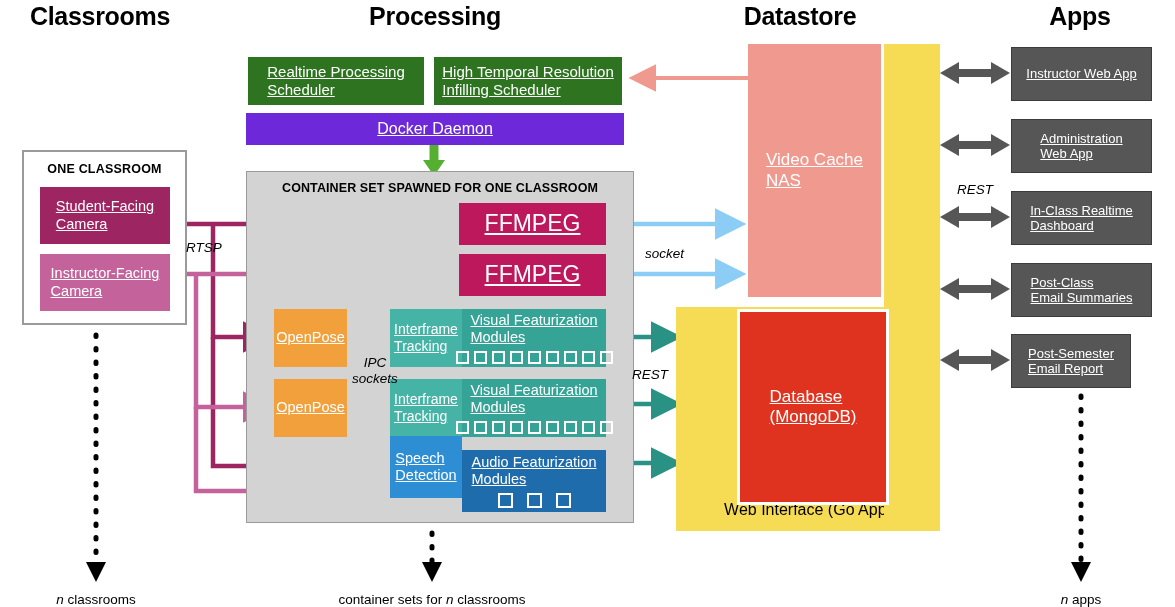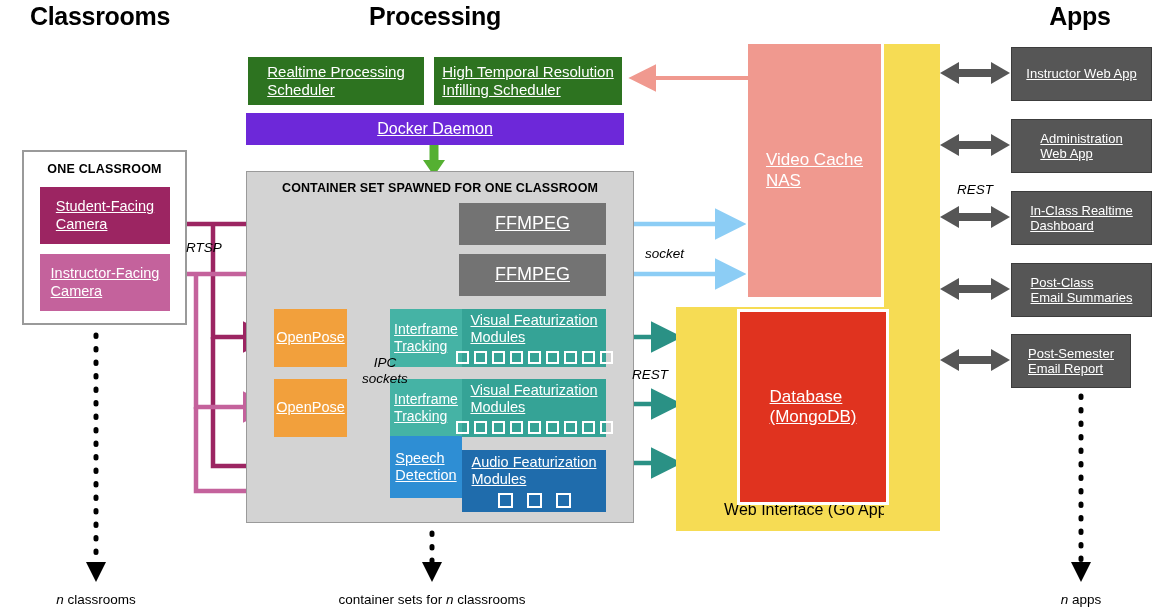--- a/index.html
+++ b/index.html
@@ -69,21 +69,21 @@
     text-align: center;
     top: 10px;
     font-size: 12.5px;
     font-weight: bold;
     color: #000;
     letter-spacing: 0.2px;
   }
   .cam-student { background: #9c2562; }
   .cam-instructor { background: #c4629c; }
 
-  .ffmpeg { background: #737373; font-size: 18px; }
+  .ffmpeg { background: #be185d; font-size: 23px; }
   .openpose { background: #f2a03c; font-size: 14.5px; }
   .interframe { background: #45b3a5; font-size: 14px; }
   .visualfeat { background: #35a396; font-size: 14.5px; flex-direction: column; }
   .speech { background: #2e8ed4; font-size: 14.5px; }
   .audiofeat { background: #1f6cac; font-size: 14.5px; flex-direction: column; }
 
   .mods { display: flex; gap: 5px; margin-top: 5px; }
   .mods .sq {
     width: 13px; height: 13px;
     border: 2px solid #ffffff;
@@ -204,20 +204,21 @@
       <path d="M606,463 L676,463" marker-end="url(#ah-tl)"></path>
     </g>
 
     <g fill="none" stroke="#f0998f" stroke-width="4">
       <path d="M748,78 L634,78" marker-end="url(#ah-pk)"></path>
     </g>
   </svg>
 
   <div class="col-title" style="left:0; top:2px; width:200px;">Classrooms</div>
   <div class="col-title" style="left:335px; top:2px; width:200px;">Processing</div>
+  <div class="col-title" style="left:700px; top:2px; width:200px;">Datastore</div>
   <div class="col-title" style="left:980px; top:2px; width:200px;">Apps</div>
 
   <div class="box sched" style="left:246px; top:55px; width:180px; height:52px; white-space:pre-line;">Realtime Processing
 Scheduler</div>
   <div class="box sched" style="left:432px; top:55px; width:192px; height:52px; white-space:pre-line;">High Temporal Resolution
 Infilling Scheduler</div>
   <div class="box docker" style="left:246px; top:113px; width:378px; height:32px;">Docker Daemon</div>
 
   <div class="container-set boxlayer" style="left:246px; top:171px; width:388px; height:352px;">
     <div class="container-set-label">CONTAINER SET SPAWNED FOR ONE CLASSROOM</div>
@@ -344,21 +345,21 @@
       <line x1="432" y1="533" x2="432" y2="563" stroke="#000" stroke-width="5" stroke-dasharray="1.5,12" stroke-linecap="round"></line>
       <path d="M422,562 L442,562 L432,582 Z" fill="#000"></path>
     </g>
     <g>
       <line x1="1081" y1="396" x2="1081" y2="563" stroke="#000" stroke-width="5" stroke-dasharray="1.5,12" stroke-linecap="round"></line>
       <path d="M1071,562 L1091,562 L1081,582 Z" fill="#000"></path>
     </g>
   </svg>
 
   <div class="lbl labellayer" style="left:186px; top:240px;">RTSP</div>
-  <div class="lbl c labellayer" style="left:362px; top:355px; white-space:pre-line; line-height:1.2;">IPC
+  <div class="lbl c labellayer" style="left:352px; top:355px; white-space:pre-line; line-height:1.2;">IPC
 sockets</div>
   <div class="lbl labellayer" style="left:645px; top:246px;">socket</div>
   <div class="lbl labellayer" style="left:632px; top:367px;">REST</div>
   <div class="lbl labellayer" style="left:957px; top:182px;">REST</div>
 
   <div class="bottom-lbl labellayer" style="left:16px; top:592px; width:160px;">
     <span></span><i>n</i><span> classrooms</span>
   </div>
   <div class="bottom-lbl labellayer" style="left:282px; top:592px; width:300px;">
     <span>container sets for </span><i>n</i><span> classrooms</span>

